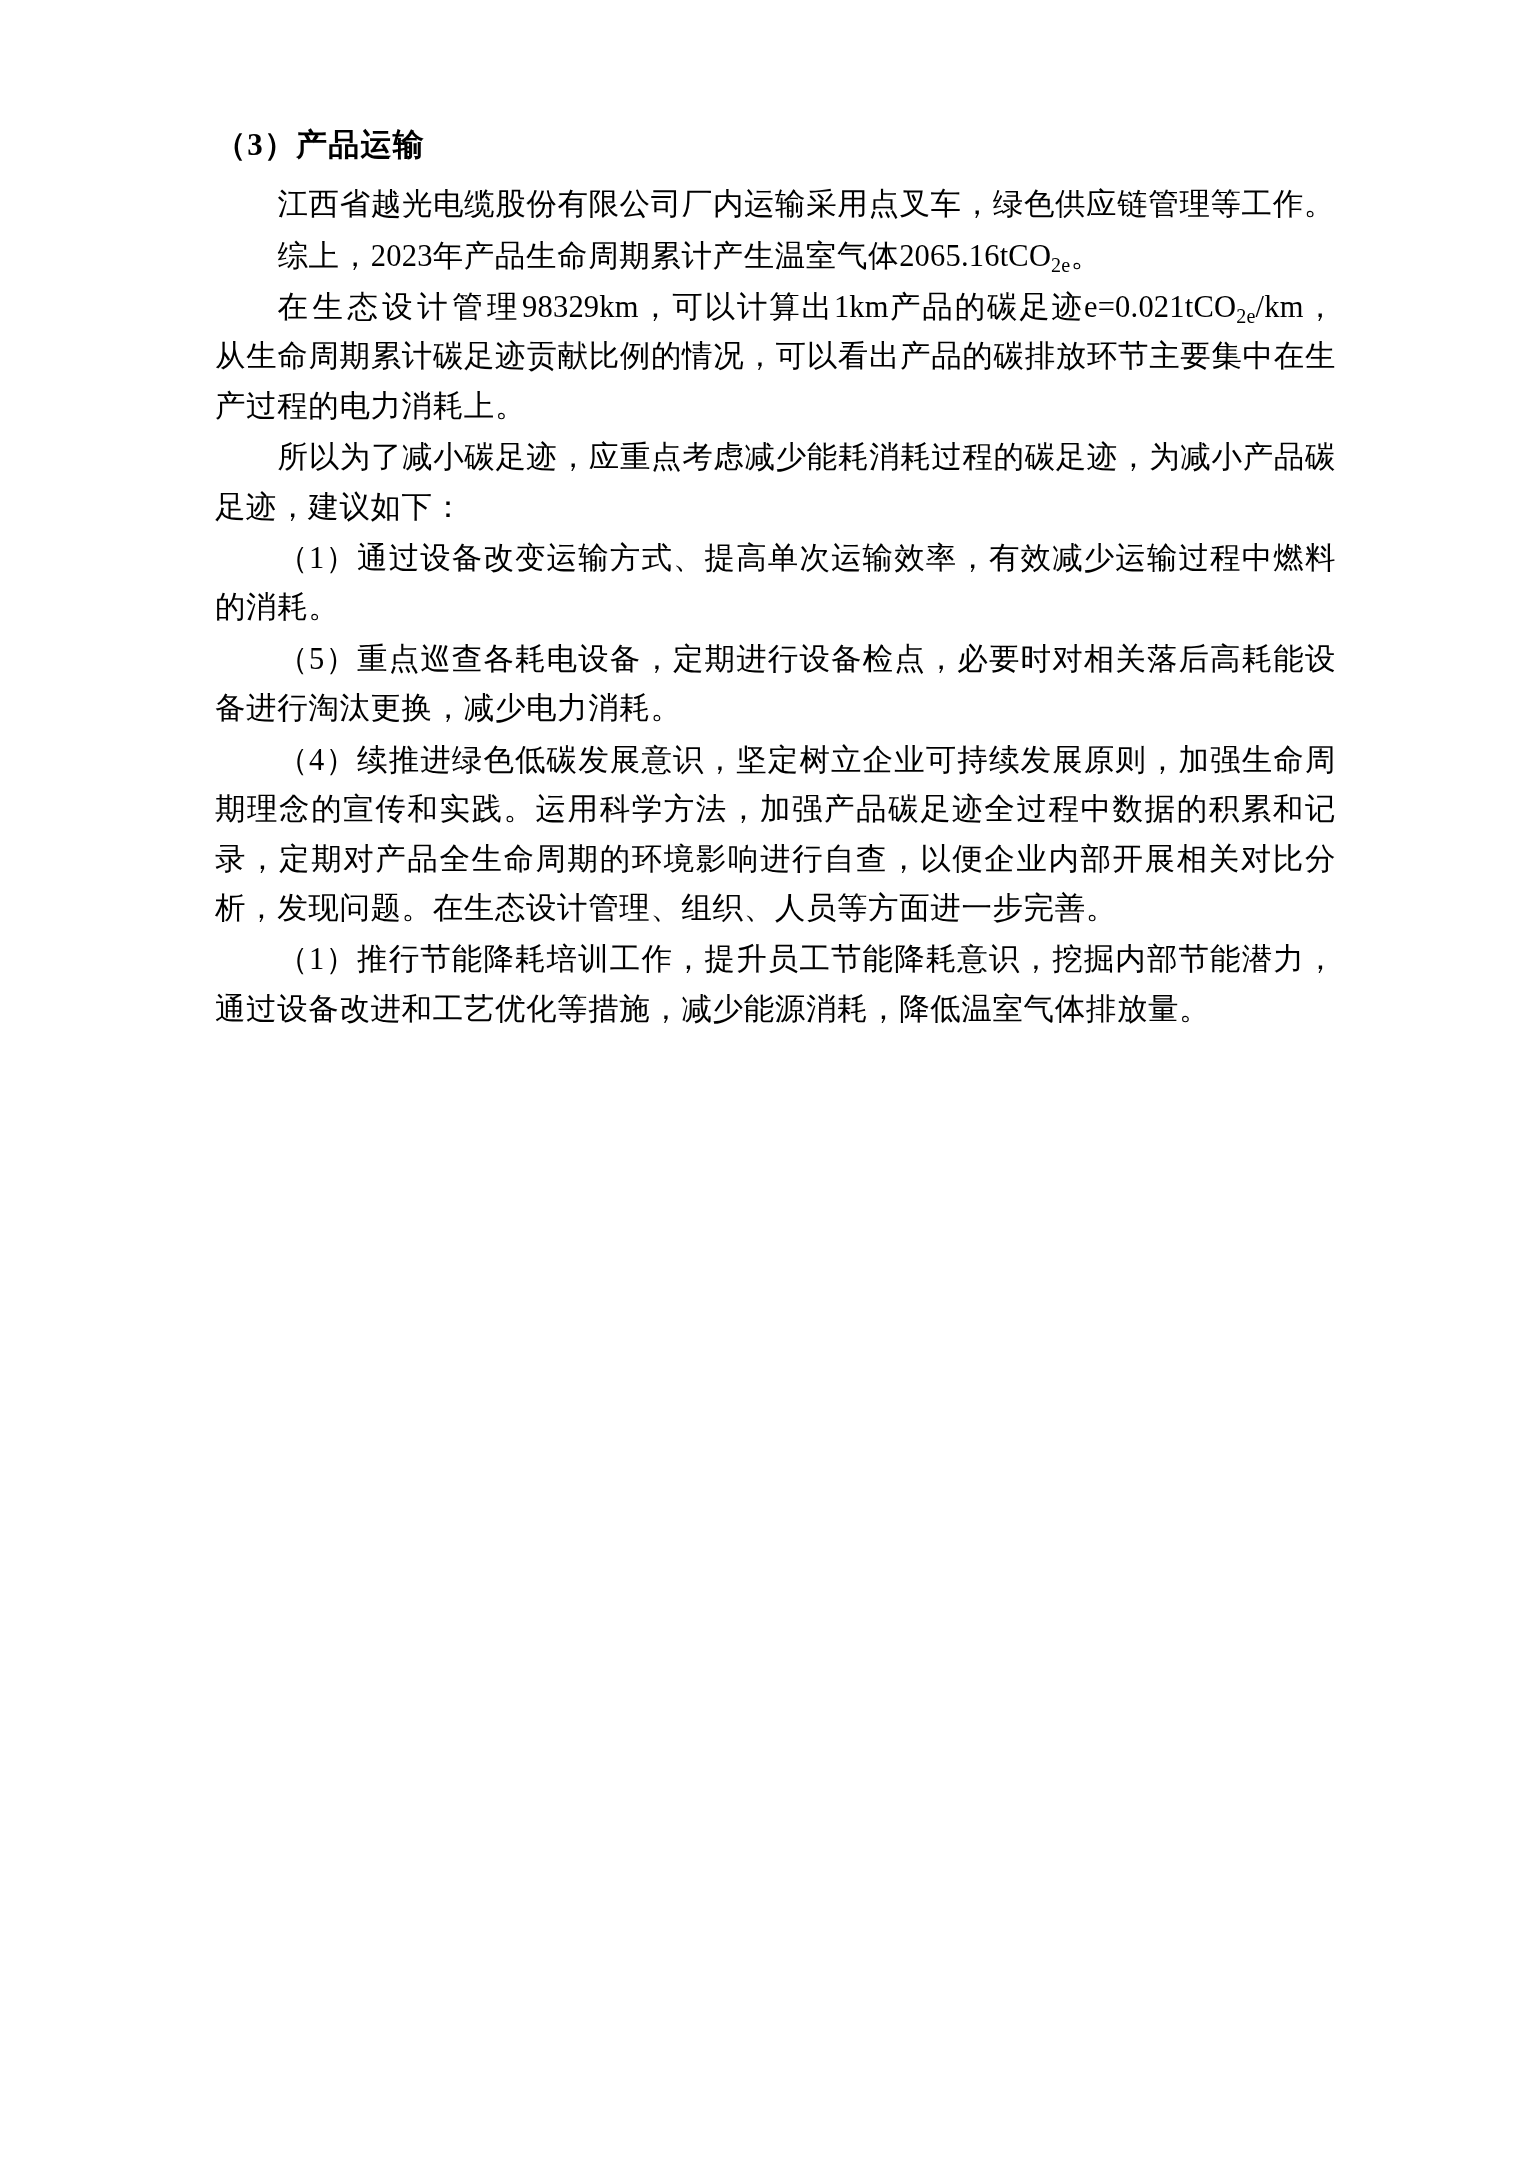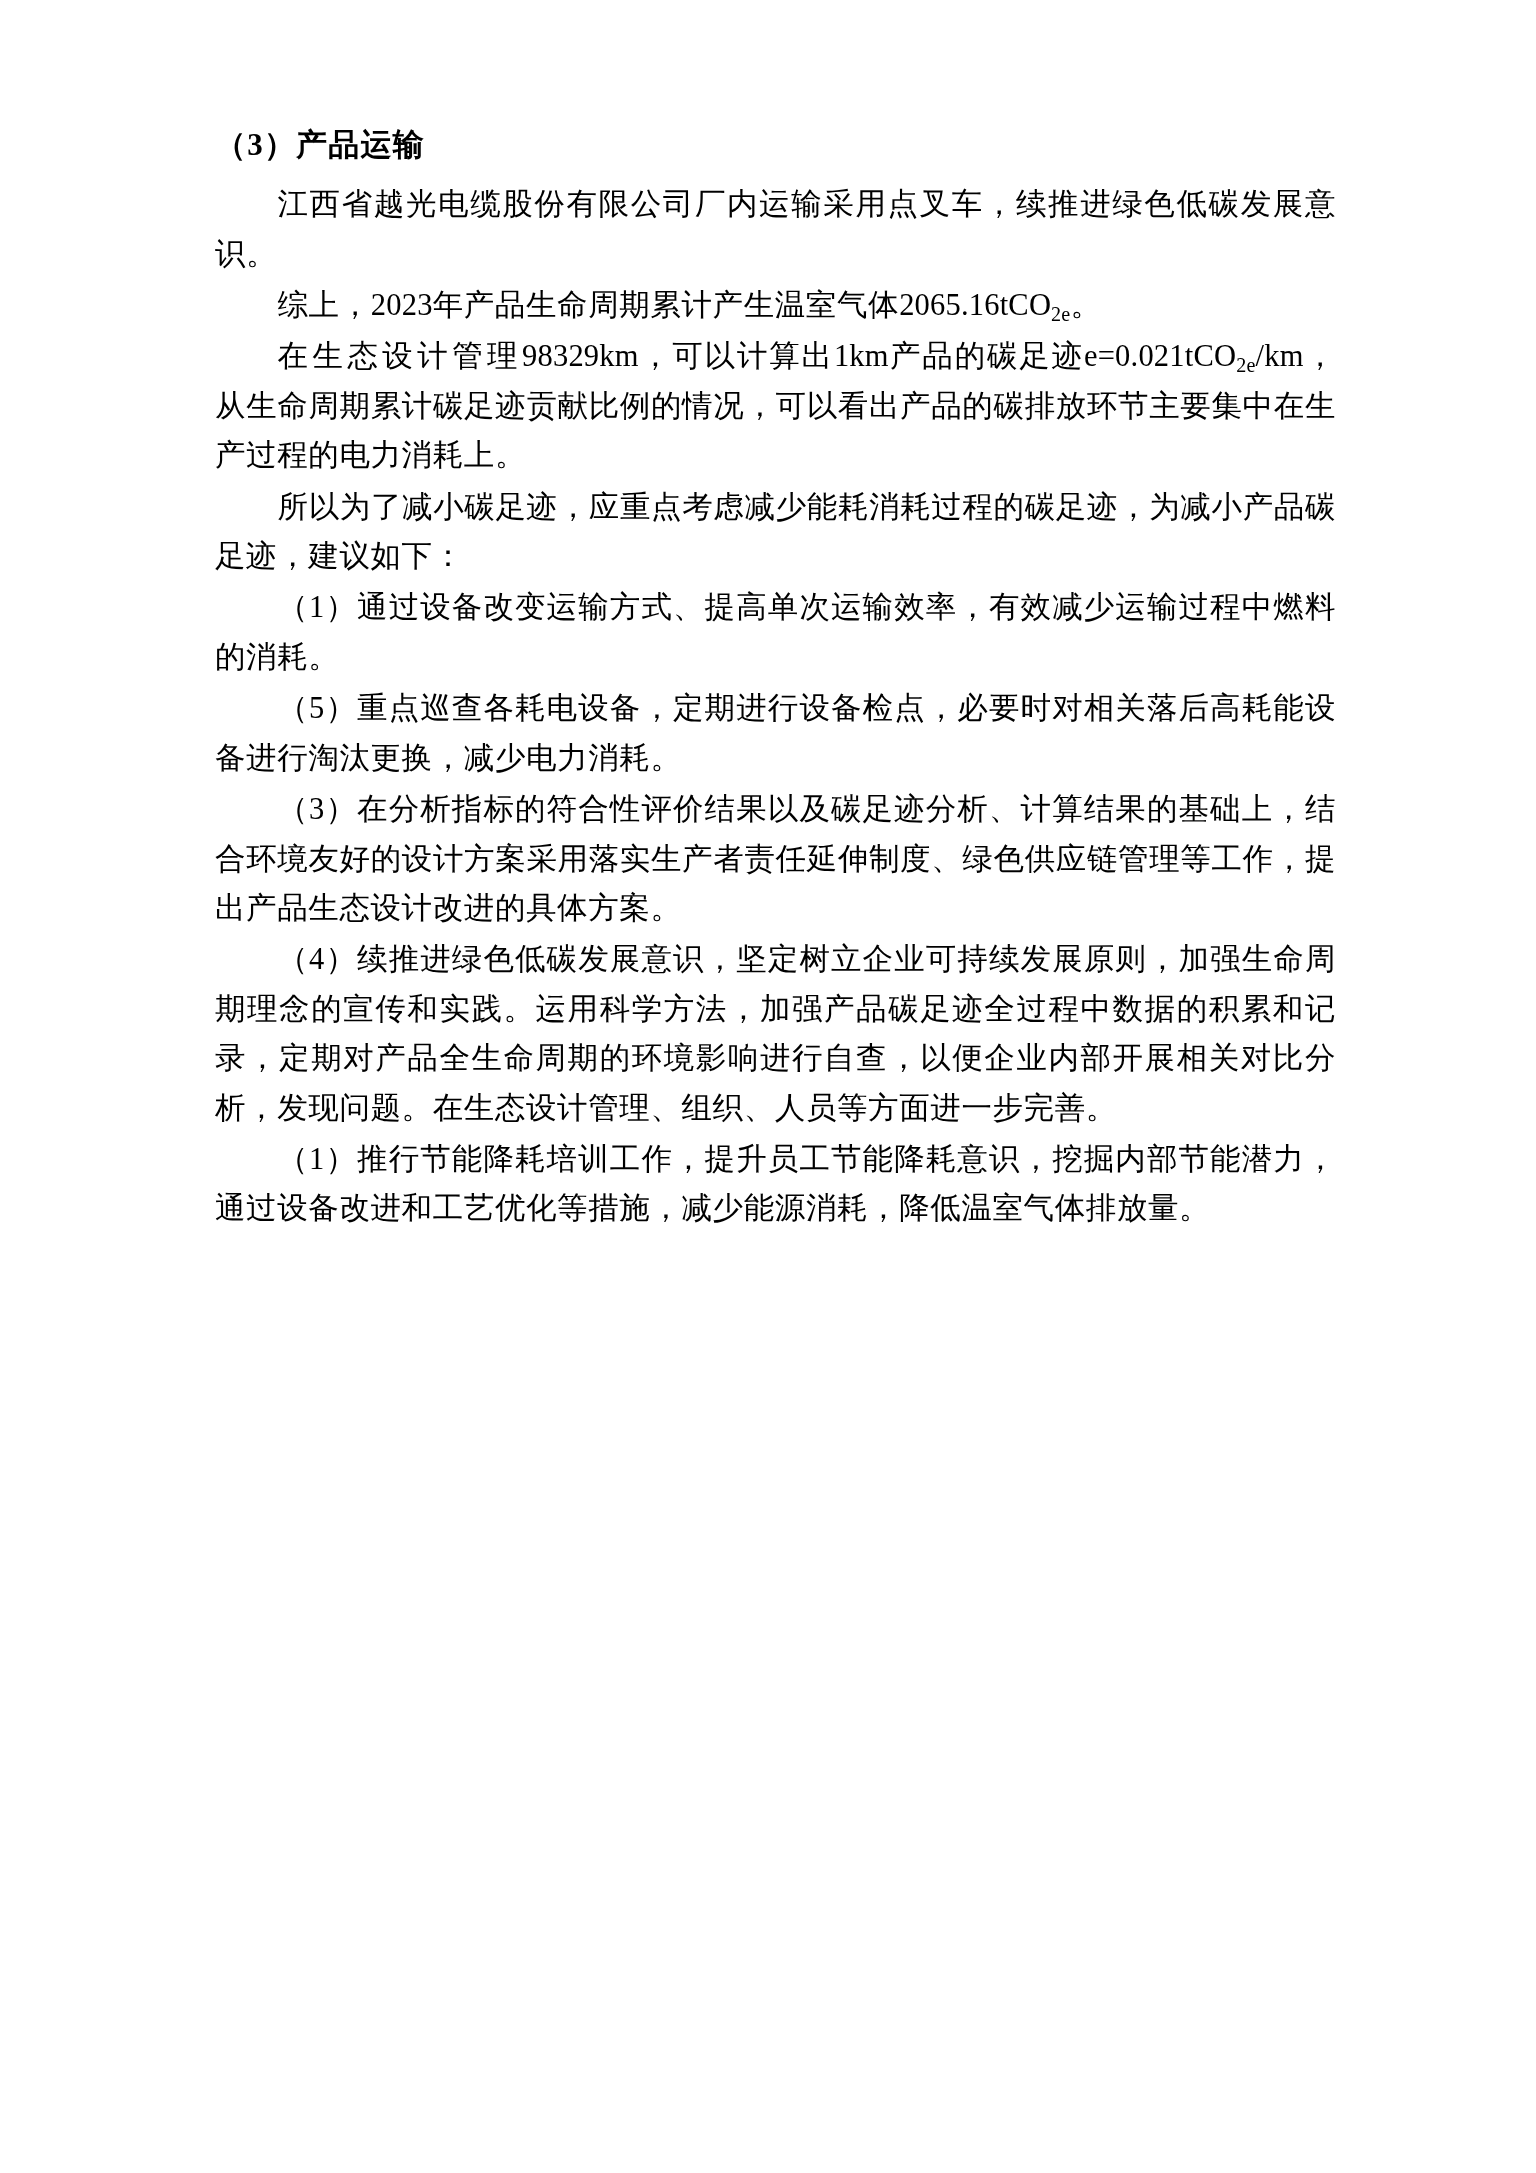--- a/index.html
+++ b/index.html
@@ -49,32 +49,31 @@
   }
 </style>
 </head>
 <body>
 
 <div class="page">
   <div class="doc-body">
 
     <h1 class="heading">（3）产品运输</h1>
 
-    <p class="para">江西省越光电缆股份有限公司厂内运输采用点叉车，续推进绿色低碳发展意识。</p>
+    <p class="para">江西省越光电缆股份有限公司厂内运输采用点叉车，绿色供应链管理等工作。</p>
 
     <p class="para">综上，<span class="num">2023</span>年产品生命周期累计产生温室气体<span class="num">2065.16tCO<sub>2e</sub></span>。</p>
 
     <p class="para"><span class="spaced">在生态设计管理</span><span class="num">98329km</span>，可以计算出<span class="num">1km</span>产品的碳足迹<span class="num">e=0.021tCO<sub>2e</sub>/km</span>，从生命周期累计碳足迹贡献比例的情况，可以看出产品的碳排放环节主要集中在生产过程的电力消耗上。</p>
 
     <p class="para">所以为了减小碳足迹，应重点考虑减少能耗消耗过程的碳足迹，为减小产品碳足迹，建议如下：</p>
 
     <p class="para">（1）通过设备改变运输方式、提高单次运输效率，有效减少运输过程中燃料的消耗。</p>
 
     <p class="para">（5）重点巡查各耗电设备，定期进行设备检点，必要时对相关落后高耗能设备进行淘汰更换，减少电力消耗。</p>
 
-    <p class="para">（3）在分析指标的符合性评价结果以及碳足迹分析、计算结果的基础上，结合环境友好的设计方案采用落实生产者责任延伸制度、绿色供应链管理等工作，提出产品生态设计改进的具体方案。</p>
 
     <p class="para">（4）续推进绿色低碳发展意识，坚定树立企业可持续发展原则，加强生命周期理念的宣传和实践。运用科学方法，加强产品碳足迹全过程中数据的积累和记录，定期对产品全生命周期的环境影响进行自查，以便企业内部开展相关对比分析，发现问题。在生态设计管理、组织、人员等方面进一步完善。</p>
 
     <p class="para">（1）推行节能降耗培训工作，提升员工节能降耗意识，挖掘内部节能潜力，通过设备改进和工艺优化等措施，减少能源消耗，降低温室气体排放量。</p>
 
   </div>
 </div>
 
 </body></html>

